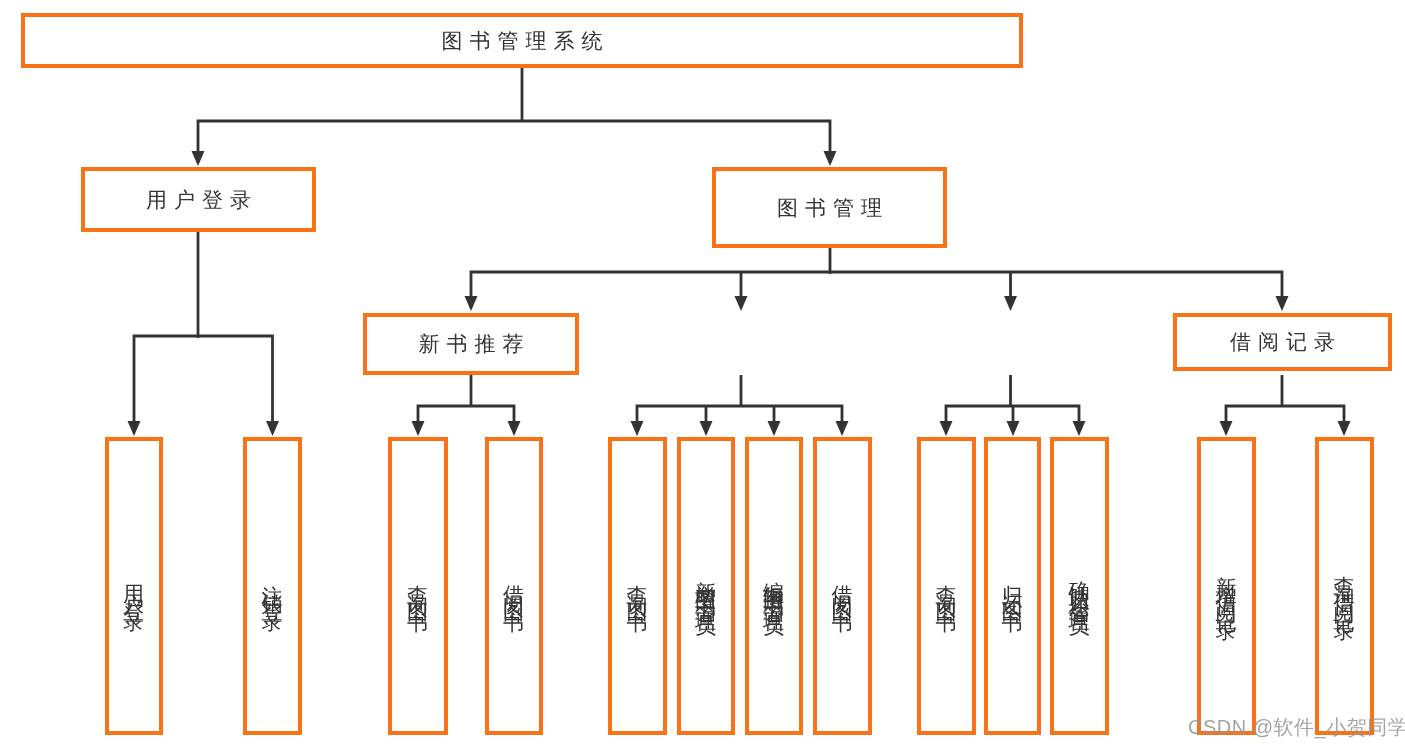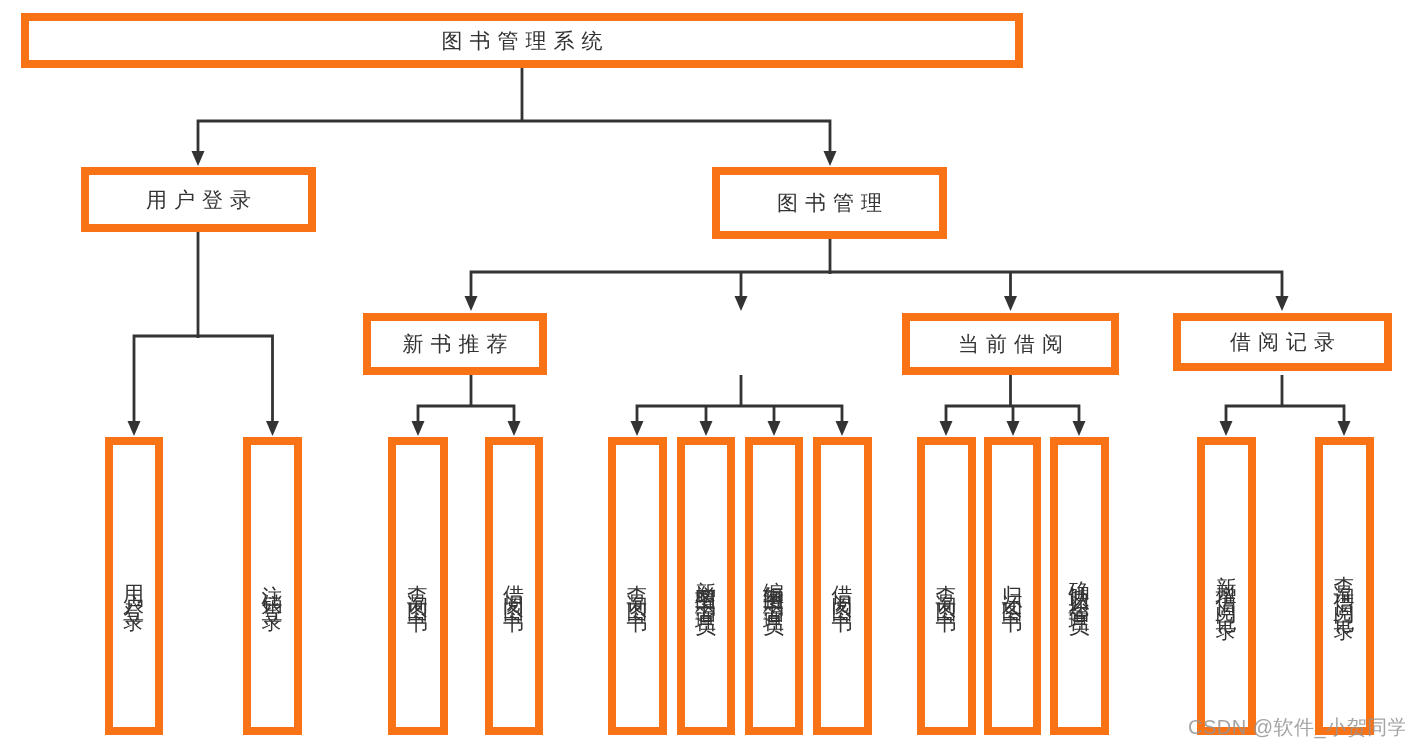--- a/index.html
+++ b/index.html
@@ -8,21 +8,21 @@
     width:1405px;height:747px;
     background:#ffffff;
     overflow:hidden;
     font-family:"Liberation Sans","DejaVu Sans",sans-serif;
     color:#333333;
   }
   #wires{position:absolute;left:0;top:0;z-index:1;}
   .box{
     position:absolute;
     background:#ffffff;
-    border:8px solid #f97316;
+    border:4px solid #f97316;
     box-sizing:border-box;
     display:flex;align-items:center;justify-content:center;
     z-index:2;
   }
   .h span{
     font-size:21px;
     letter-spacing:7px;
     text-indent:7px;
     white-space:nowrap;
     color:#333333;
@@ -96,29 +96,26 @@
     </g>
   </svg>
 
   <div class="box h" style="left:21px;top:13px;width:1002px;height:55px">
     <span>图书管理系统</span>
   </div>
 
   <div class="box h" style="left:81px;top:167px;width:235px;height:65px">
     <span>用户登录</span>
   </div>
-  <div class="box h" style="left:712px;top:167px;width:235px;height:72px">
+  <div class="box h" style="left:712px;top:167px;width:235px;height:81px">
     <span>图书管理</span>
   </div>
 
-  <div class="box h" style="left:363px;top:313px;width:184px;height:62px">
+  <div class="box h" style="left:363px;top:313px;width:216px;height:62px">
     <span>新书推荐</span>
-  </div>
-  <div class="box h" style="left:902px;top:313px;width:217px;height:62px">
-    <span>当前借阅</span>
   </div>
   <div class="box h" style="left:1173px;top:313px;width:219px;height:58px">
     <span>借阅记录</span>
   </div>
 
   <div class="box v" style="left:105px;top:437px;width:58px;height:298px">
     <span>用户登录</span>
   </div>
   <div class="box v" style="left:243px;top:437px;width:59px;height:298px">
     <span>注销登录</span>

